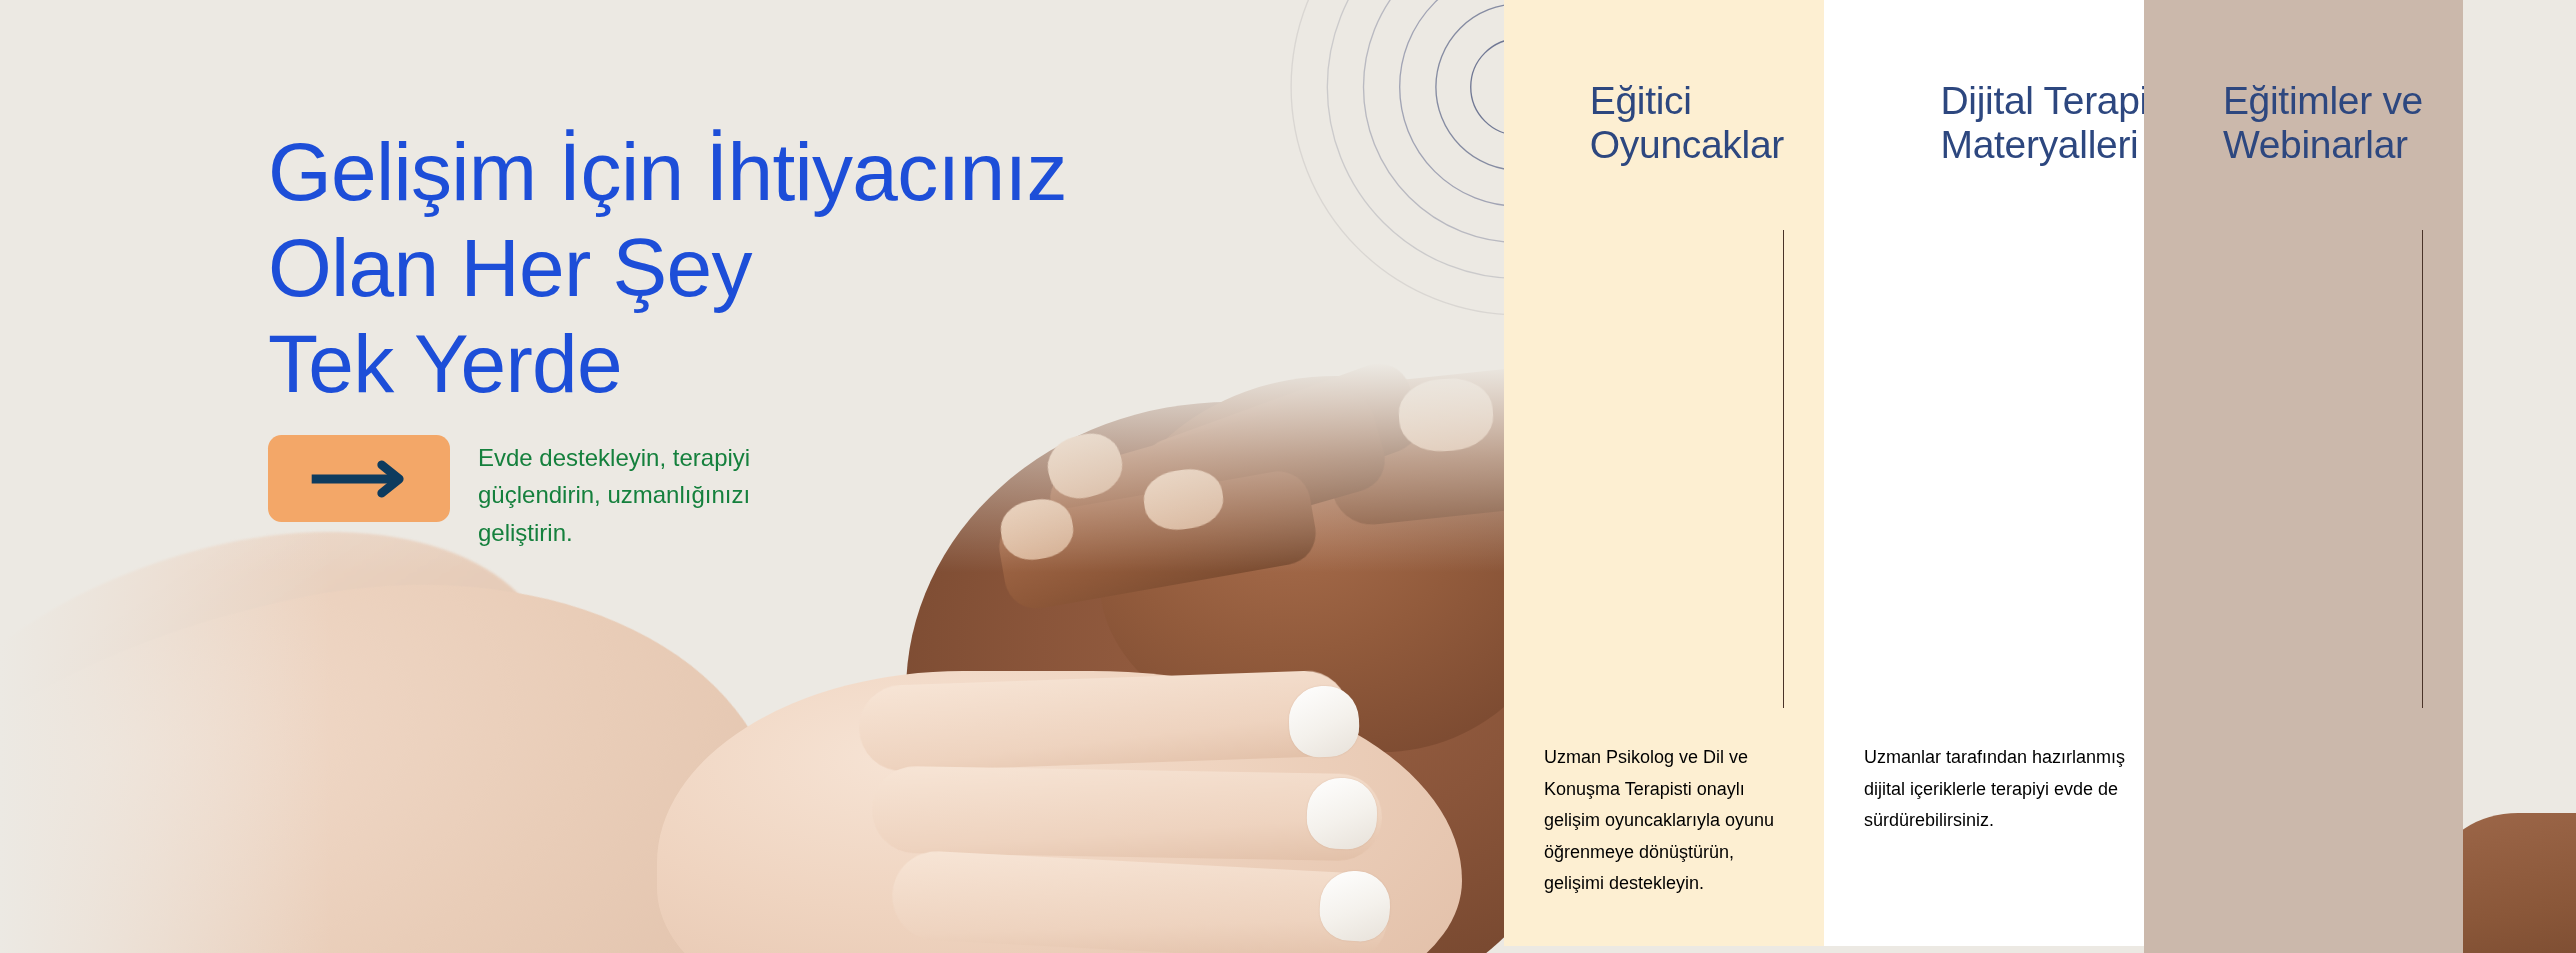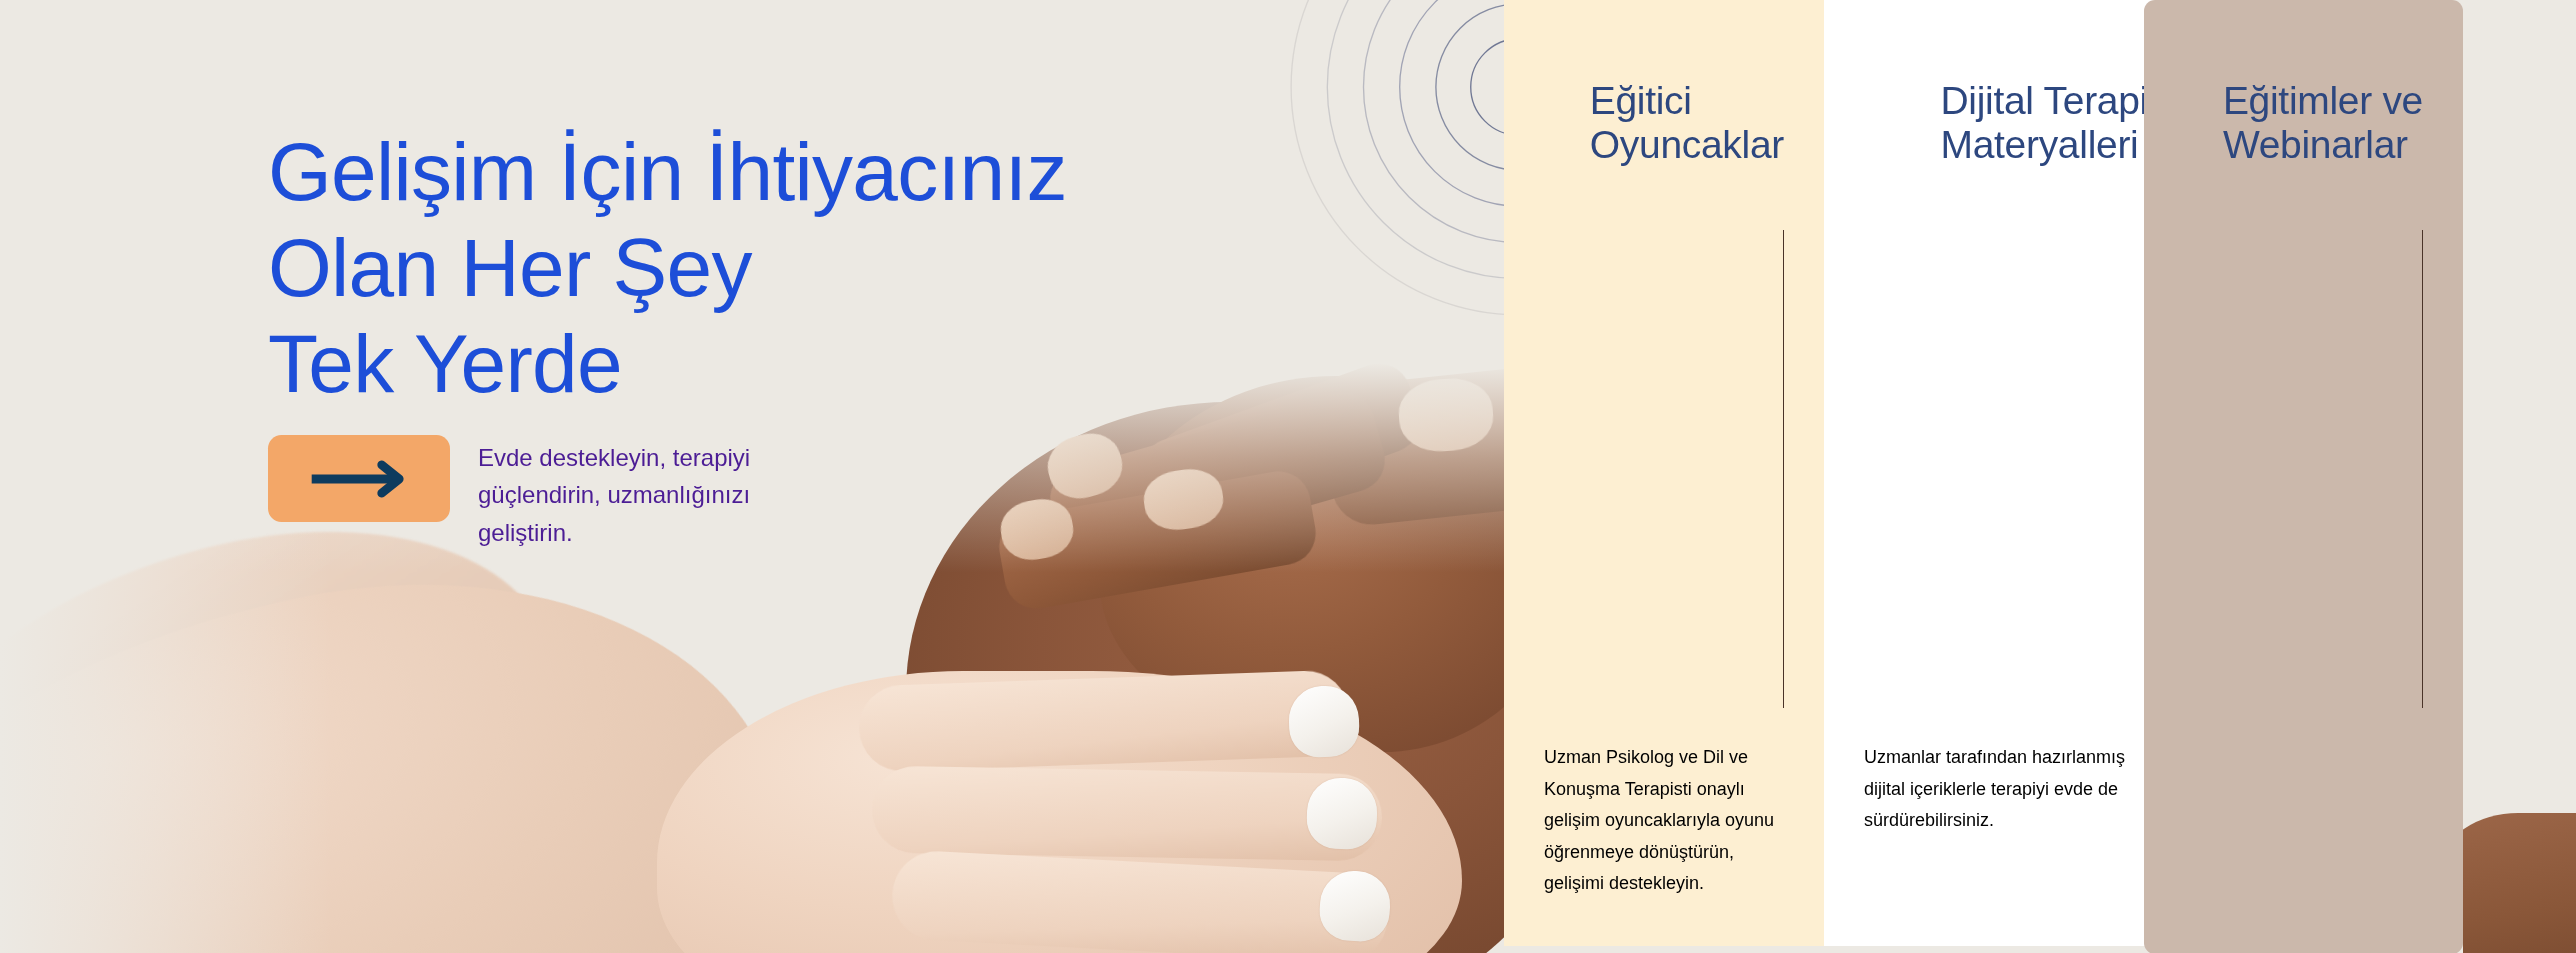--- a/index.html
+++ b/index.html
@@ -168,21 +168,21 @@
     width:182px; height:87px;
     background:#F3A768;
     border-radius:13.4px;
     border:none;
     display:flex; align-items:center; justify-content:center;
     cursor:pointer;
     flex:none;
   }
   .cta-btn svg { display:block; }
   .subcopy {
-    color:#4c1d95;
+    color:#15803d;
     font-size:24px;
     line-height:1.56;
     width:349px;
     padding-top:4px;
     white-space:pre-line;
   }
 
   
   .cards {
     position:absolute;
@@ -194,21 +194,21 @@
     top:0;
     height:946px;
     padding:79px 40px 0 40px;
     display:flex;
     flex-direction:column;
     align-items:flex-end;
   }
   .card.full { height:954px; }
   #card-0 { left:0px;   width:320px; background:#FDEFD2; }
   #card-1 { left:320px; width:364px; background:#FFFFFF; }
-  #card-2 { left:640px; width:319px; background:#CBB8AB;border-radius:11px; }
+  #card-2 { left:640px; width:319px; background:#CBB8AB; }
 
   .card-title {
     color:#2D477F;
     font-size:39px;
     line-height:1.12;
     font-weight:400;
     letter-spacing:-0.3px;
     white-space:pre-line;
   }
   .card-rule {

